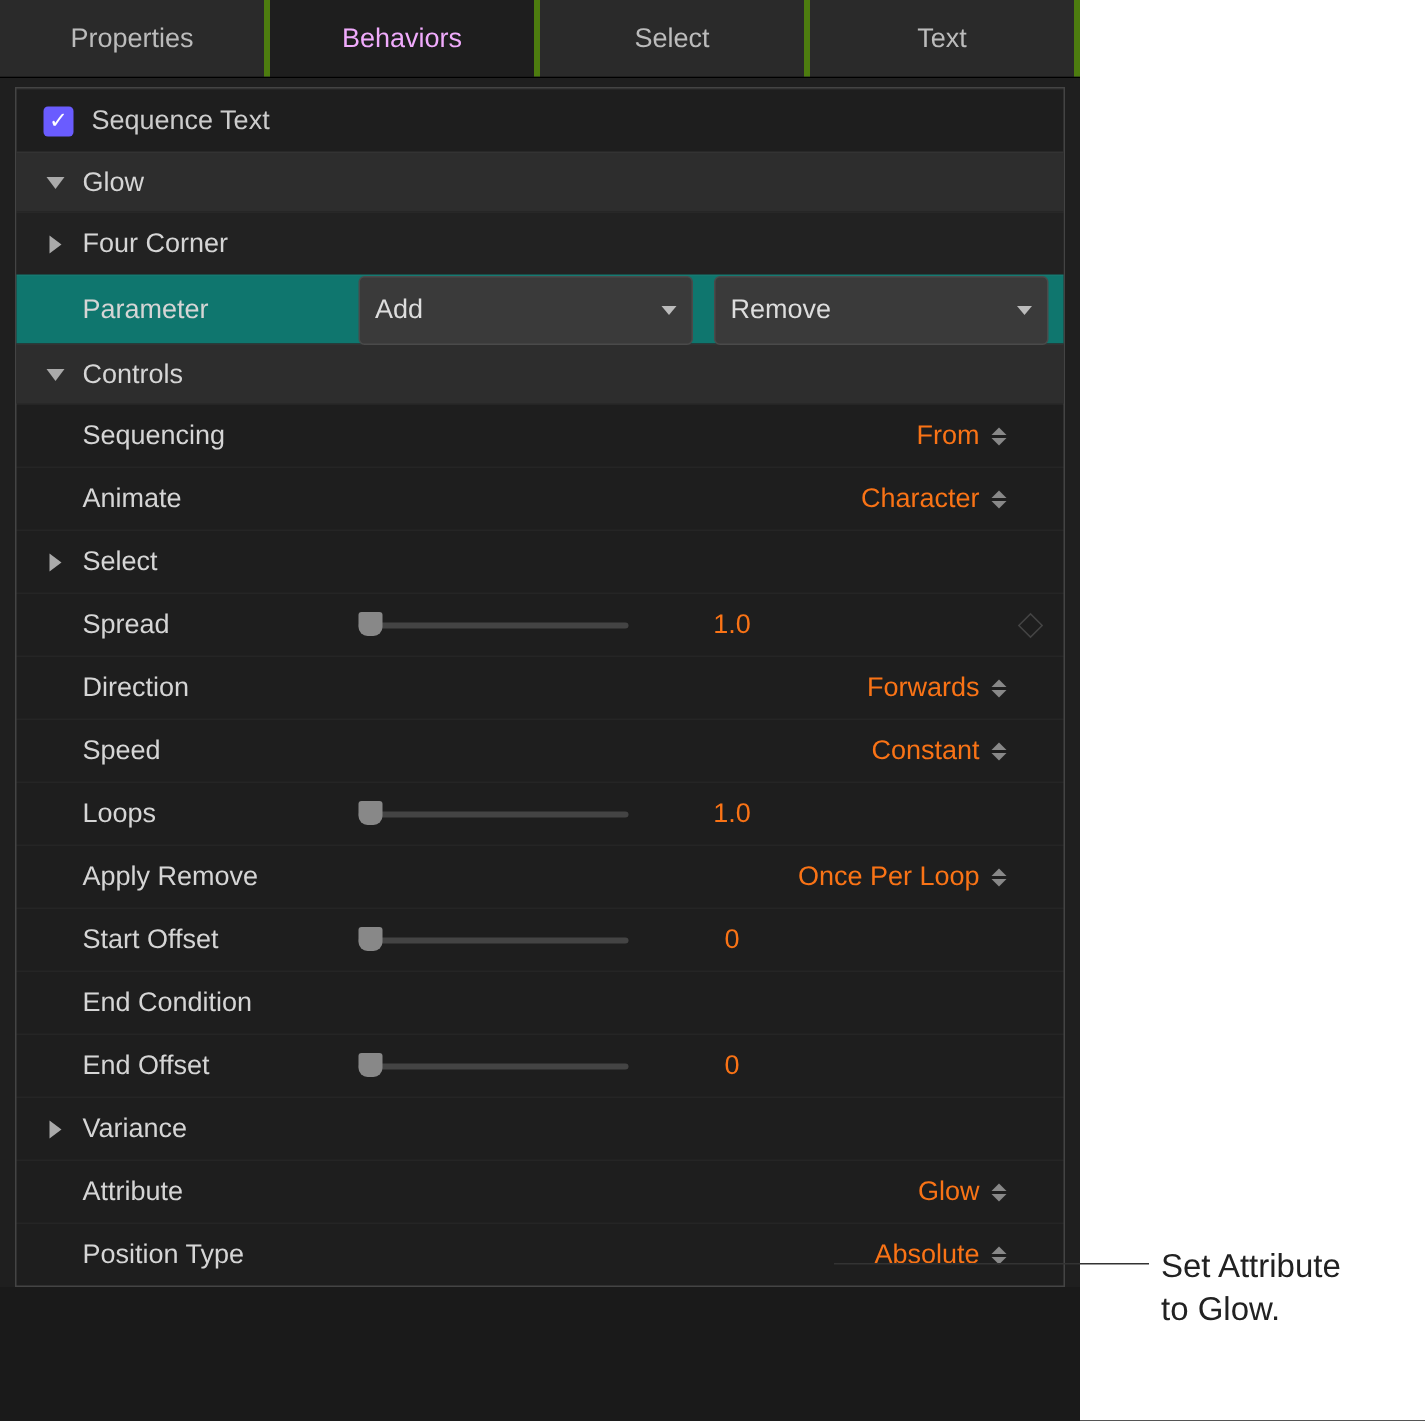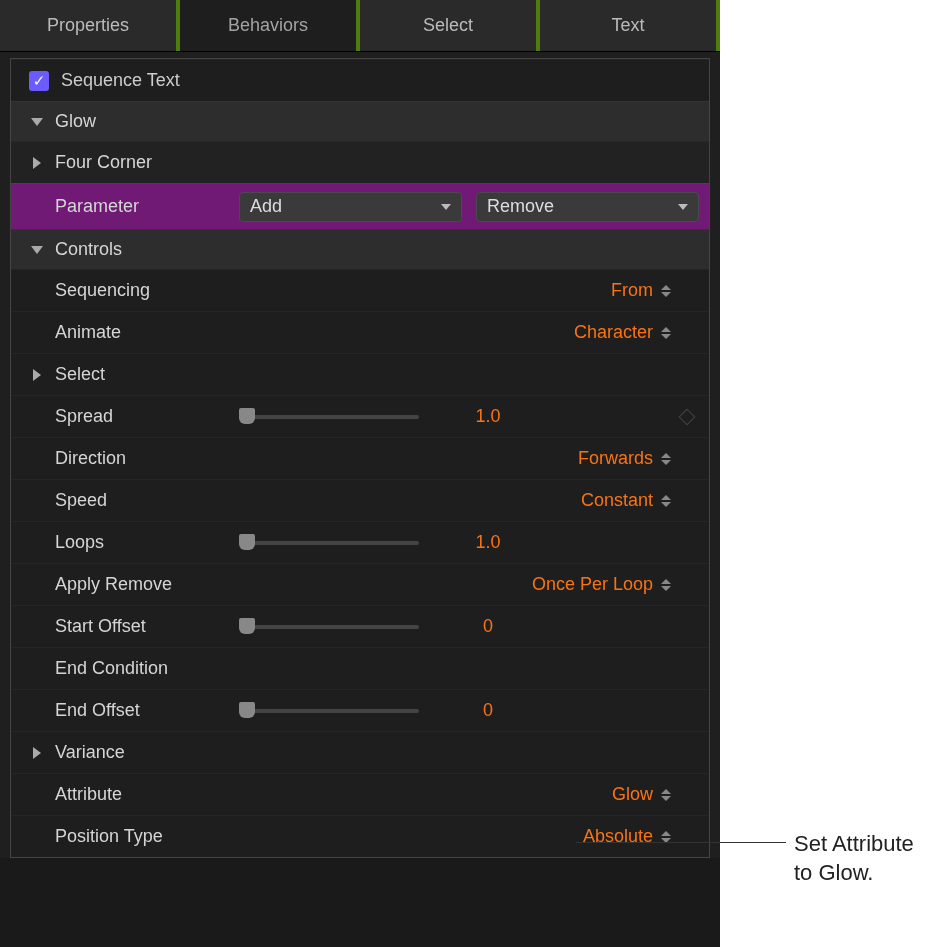--- a/index.html
+++ b/index.html
@@ -26,21 +26,21 @@
     flex: 1;
     display: flex;
     align-items: center;
     justify-content: center;
     color: #bbb;
     border-right: 4px solid #4d7c0f;
     cursor: pointer;
     background: #2a2a2a;
   }
   .tab.active {
-    color: #a3a3a3;
+    color: #f0abfc;
     background: #1e1e1e;
   }
   .inspector {
     border: 1px solid #444;
     margin: 6px 10px 10px 10px;
     background: #1e1e1e;
   }
   .row {
     display: flex;
     align-items: center;
@@ -86,21 +86,21 @@
   .label.indent { padding-left: 26px; }
   .section .label { flex: 1; }
   .controls-area {
     flex: 1;
     display: flex;
     align-items: center;
     gap: 14px;
   }
   .dropdown {
     flex: 1;
-    height: 30px;
+    height: 46px;
     background: #3a3a3a;
     border: 1px solid #4a4a4a;
     border-radius: 4px;
     display: flex;
     align-items: center;
     padding: 0 10px;
     color: #ddd;
     position: relative;
     cursor: pointer;
   }
@@ -162,21 +162,21 @@
   }
   .diamond {
     width: 12px; height: 12px;
     border: 1px solid #444;
     transform: rotate(45deg);
     margin-left: auto;
     margin-right: 6px;
   }
   .callout {
     position: absolute;
-    left: 576px;
+    left: 556px;
     top: 830px;
     display: flex;
     align-items: flex-start;
   }
   .callout-line {
     width: 210px;
     border-top: 1.5px solid #333;
     margin-top: 12px;
   }
   .callout-text {
@@ -225,21 +225,21 @@
       <span class="label">Glow</span>
     </div>
 
     <div class="row" style="background:#222;">
       <span class="disclosure">
           <span class="tri-right"></span>
         </span>
       <span class="label">Four Corner</span>
     </div>
 
-    <div class="row" style="background:#701a75;height:46px;">
+    <div class="row" style="background:#0f766e;height:46px;">
       <span class="label indent">Parameter</span>
       <div class="controls-area">
         <div class="dropdown">
           <span>Add</span>
           <span class="chev"></span>
         </div>
         <div class="dropdown">
           <span>Remove</span>
           <span class="chev"></span>
         </div>

